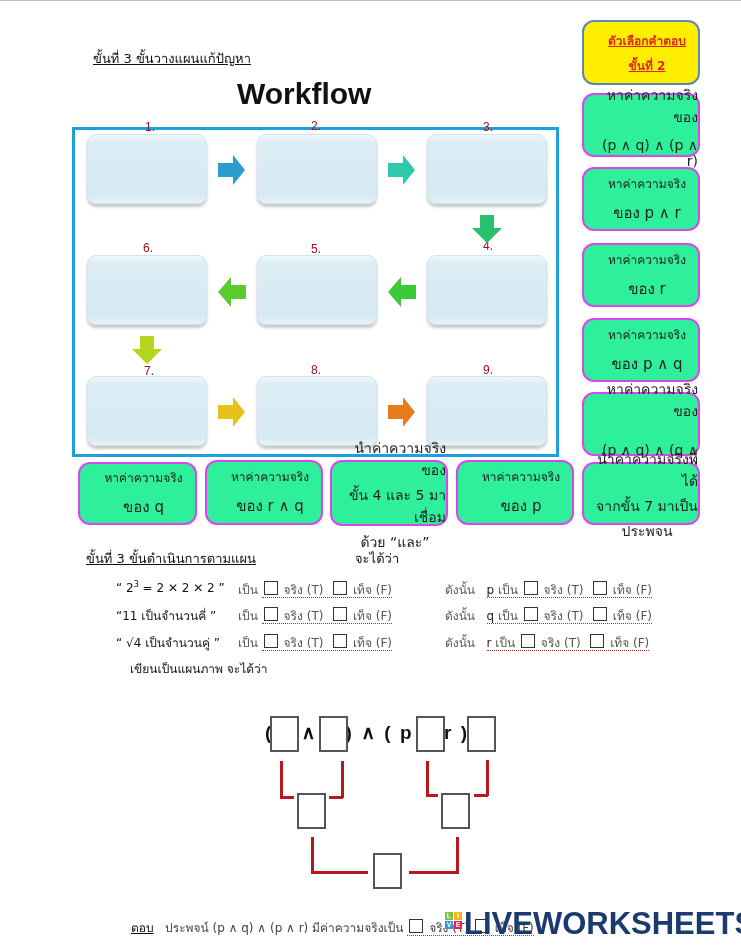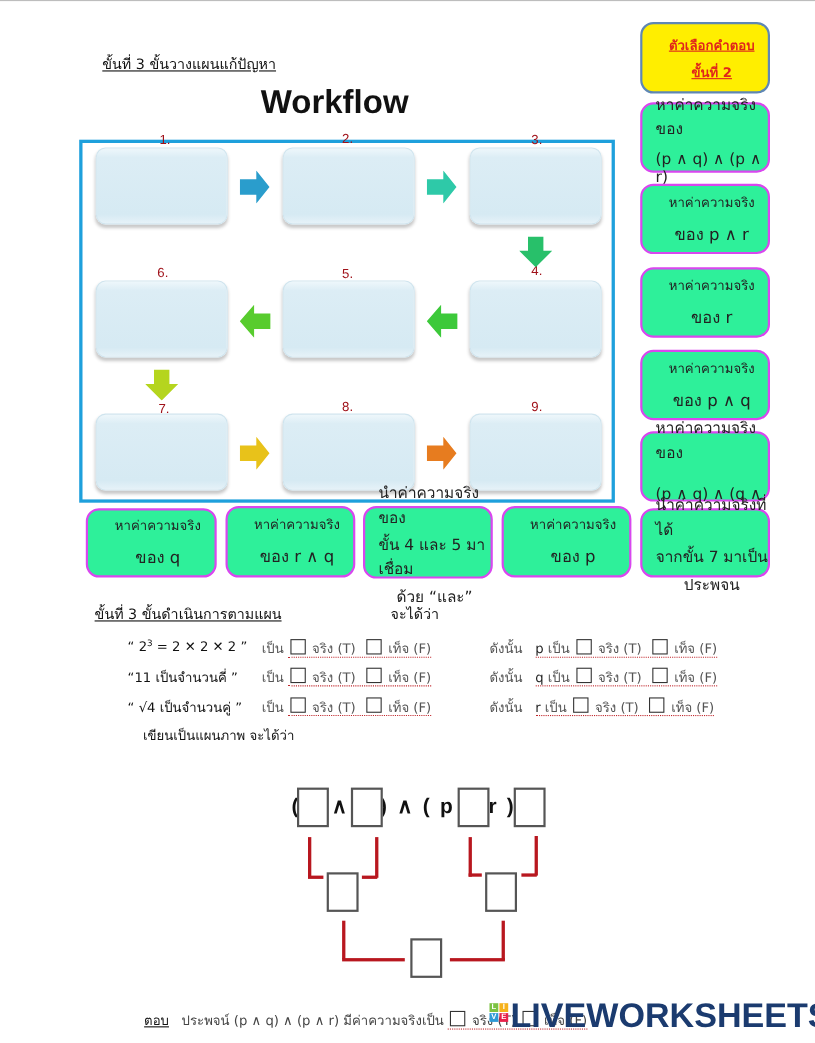--- a/index.html
+++ b/index.html
@@ -9,21 +9,21 @@
   .abs { position:absolute; }
   .heading { font-size:13px; text-decoration:underline; }
   .title { font-family:"Liberation Sans", sans-serif; font-weight:bold; font-size:30px; }
   .frame { position:absolute; left:72px; top:127px; width:487px; height:330px; border:3px solid #1ea0dc; box-sizing:border-box; }
   .slot { position:absolute; width:120px; height:70px; border-radius:9px;
           background:linear-gradient(#eef7fb 0, #dcedf5 12%, #d6eaf3 88%, #e6f2f8 100%);
           border:1px solid #cfe4ee; box-shadow:0 3px 3px rgba(0,0,0,0.22); box-sizing:border-box; }
   .num { position:absolute; font-size:12px; color:#a0121a; font-family:"Liberation Sans", sans-serif; }
   .arrow { position:absolute; }
   .card { position:absolute; background:#2ef09a; border:2px solid #d946ef; border-radius:12px; box-sizing:border-box;
-          display:flex; flex-direction:column; align-items:center; justify-content:center; text-align:left;
+          display:flex; flex-direction:column; align-items:center; justify-content:center; text-align:right;
           color:#222;padding-left:12px; }
   .card .l1 { font-size:12px; }
   .card .l2 { font-size:15px; margin-top:8px; }
   .card.small .l1, .card.small .l2, .card.small .l3 { font-size:14px; margin-top:3px; }
   .card.yellow { background:#ffee00; border-color:#5f87b4; color:#e0261b; }
   .card.yellow span { text-decoration:underline; font-weight:bold; font-size:12px; }
   .row { position:absolute; font-size:12px; white-space:nowrap; }
   .cb { display:inline-block; width:12px; height:12px; border:1px solid #333; vertical-align:-1px; background:#fff; margin:0 2px; }
   .dot { border-bottom:1px dotted #c0262b; }
   .expr { position:absolute; font-family:"Liberation Sans", sans-serif; font-weight:bold; font-size:19px; letter-spacing:2px;margin-top:35px; }

